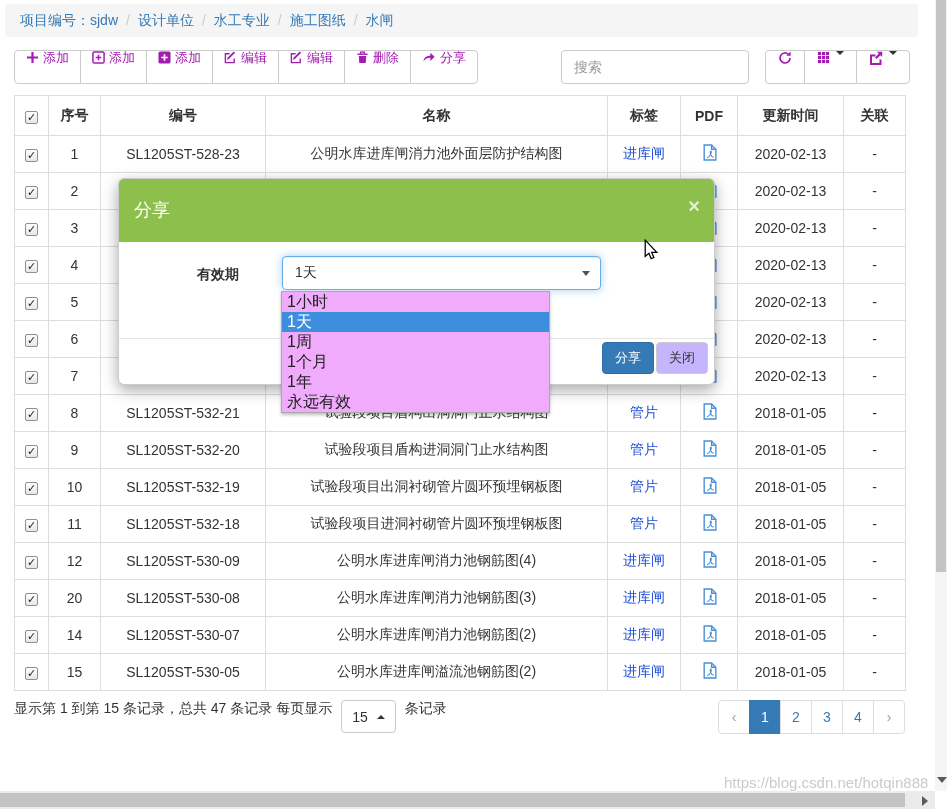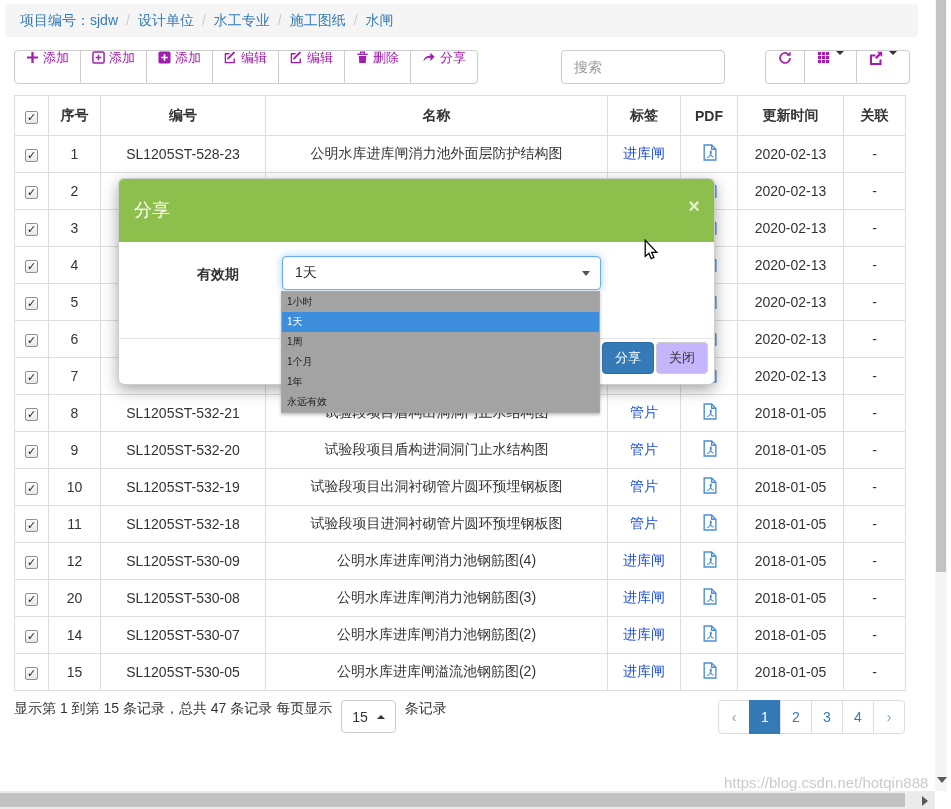--- a/index.html
+++ b/index.html
@@ -27,21 +27,21 @@
   .btn-group { display:inline-flex; }
   .btn-group .btn + .btn { margin-left:-1px; }
   .btn-group .btn:first-child { border-radius:4px 0 0 4px; }
   .btn-group .btn:last-child { border-radius:0 4px 4px 0; }
   .left-group { position:absolute; left:0; top:0; }
   .right-group { position:absolute; left:751px; top:0; }
   .icon-btn { padding:0 12px; gap:6px; }
   .ic { display:inline-flex; align-items:center; }
   .ic svg { display:block; }
   .search-input {
-    position:absolute; left:547px; top:0; width:164px; height:34px;
+    position:absolute; left:547px; top:0; width:188px; height:34px;
     border:1px solid #ccc; border-radius:4px; padding:6px 12px;
     font-size:14px; font-family:inherit; color:#555; outline:none;
   }
   .search-input::placeholder { color:#999; }
   .caret { width:0; height:0; border-left:4px solid transparent;
     border-right:4px solid transparent; border-top:4px solid #333; display:inline-block; }
   .caret-up { width:0; height:0; border-left:4px solid transparent;
     border-right:4px solid transparent; border-bottom:4px solid #333; display:inline-block; }
   
   .grid {
@@ -107,23 +107,23 @@
   .select-caret { position:absolute; right:10px; top:14px; width:0; height:0;
     border-left:4px solid transparent; border-right:4px solid transparent;
     border-top:5px solid #555; }
   .modal-footer-line { position:absolute; left:0; right:0; top:159px; border-top:1px solid #e5e5e5; }
   .modal-btn { position:absolute; top:163px; height:32px; border-radius:4px;
     font-size:13px; font-family:inherit; cursor:pointer; padding:0 12px; }
   .btn-share { left:483px; background:#337ab7; border:1px solid #2e6da4; color:#fff; }
   .btn-close { left:537px; background:#c4b5fd; border:1px solid #ccc; color:#333; }
   
   .options {
-    position:absolute; left:281px; top:291px; width:319px; z-index:20;
-    background:#a3a3a3; border:1px solid #a9a9a9; box-shadow:0 2px 3px rgba(0,0,0,.25);
-    list-style:none; font-size:10px; color:#222;
+    position:absolute; left:281px; top:291px; width:269px; z-index:20;
+    background:#f0abfc; border:1px solid #a9a9a9; box-shadow:0 2px 3px rgba(0,0,0,.25);
+    list-style:none; font-size:16px; color:#222;
   }
   .options li { height:20px; line-height:20px; padding-left:5px; cursor:pointer; }
   .options li.selected { background:#3d8fde; color:#fff; }
   
   .cursor { position:absolute; left:642px; top:239px; z-index:30; }
   
   .v-track { position:absolute; left:935px; top:0; width:12px; height:791px; background:#f5f5f5; z-index:40; }
   .v-thumb { position:absolute; left:936px; top:0; width:10px; height:572px; background:#c3c3c3; z-index:41; }
   .v-arrow { position:absolute; left:937px; top:777px; width:0; height:0;
     border-left:5px solid transparent; border-right:5px solid transparent;

